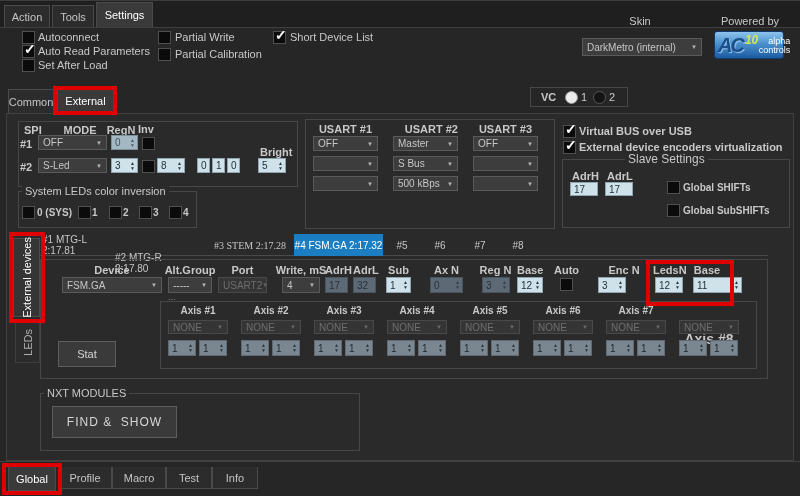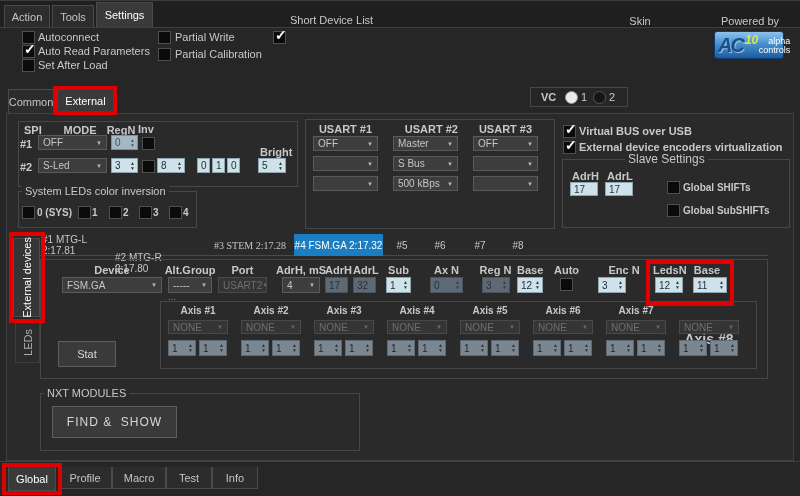--- a/index.html
+++ b/index.html
@@ -71,23 +71,27 @@
   <span class="lb" style="left:38px;top:30px;">Autoconnect</span>
   <span class="cb on" style="left:22px;top:44px;"></span>
   <span class="lb" style="left:38px;top:44px;">Auto Read Parameters</span>
   <span class="cb" style="left:22px;top:58px;"></span>
   <span class="lb" style="left:38px;top:58px;">Set After Load</span>
   <span class="cb" style="left:158px;top:30px;"></span>
   <span class="lb" style="left:175px;top:30px;">Partial Write</span>
   <span class="cb" style="left:158px;top:47px;"></span>
   <span class="lb" style="left:175px;top:47px;">Partial Calibration</span>
   <span class="cb on" style="left:273px;top:30px;"></span>
-  <span class="lb" style="left:290px;top:13px;text-align:center;">Short Device List</span>
+  <span class="lb" style="left:290px;top:30px;text-align:center;">Short Device List</span>
 
   <span class="lb c" style="left:615px;top:14px;width:50px;">Skin</span>
+  <div class="dd" style="left:582px;top:37px;width:120px;height:18px;">
+    <span>DarkMetro (internal)</span>
+    <span class="ddarr">▼</span>
+  </div>
   <span class="lb c" style="left:716px;top:14px;width:68px;">Powered by</span>
   <div class="logo">
     <span class="logo-ac">AC</span>
     <div class="logo-right">
       <div class="logo-row1">
         <span class="logo-num">10</span>
         <span class="logo-w">alpha</span>
       </div>
       <span class="logo-w" style="align-self:flex-end;">controls</span>
     </div>
@@ -290,21 +294,21 @@
       <span>-----</span>
       <span class="ddarr">▼</span>
     </div>
 
   <span class="lb b c" style="left:218px;top:263px;width:49px;">Port</span>
   <div class="dd dis" style="left:218px;top:276px;width:49px;height:16px;">
       <span>USART2</span>
       <span class="ddarr">▼</span>
     </div>
 
-  <span class="lb b c" style="left:275px;top:263px;width:52px;">AdrH, mS</span>
+  <span class="lb b c" style="left:275px;top:263px;width:52px;">Write, mS</span>
   <div class="dd" style="left:282px;top:276px;width:38px;height:16px;">
       <span>4</span>
       <span class="ddarr">▼</span>
     </div>
 
   <span class="lb b c" style="left:325px;top:263px;width:22px;">AdrH</span>
   <div class="fld dis" style="left:325px;top:276px;width:23px;height:16px;">
       <span>17</span>
     </div>
 
@@ -364,21 +368,21 @@
   <span class="lb b c" style="left:653px;top:263px;width:32px;">LedsN</span>
   <div class="spin" style="left:655px;top:276px;width:28px;height:16px;">
       <span class="sv">12</span>
       <span class="sar">
         <span>▲</span>
         <span>▼</span>
       </span>
     </div>
 
   <span class="lb b c" style="left:691px;top:263px;width:32px;">Base</span>
-  <div class="spin" style="left:693px;top:276px;width:34px;height:16px;">
+  <div class="spin" style="left:693px;top:276px;width:49px;height:16px;">
       <span class="sv">11</span>
       <span class="sar">
         <span>▲</span>
         <span>▼</span>
       </span>
     </div>
 
   <span class="lb" style="left:168px;top:290px;font-size:9px;color:#8a8a8a;">...</span>
 
   <div class="gb" style="left:160px;top:300px;width:597px;height:68px;"></div>

